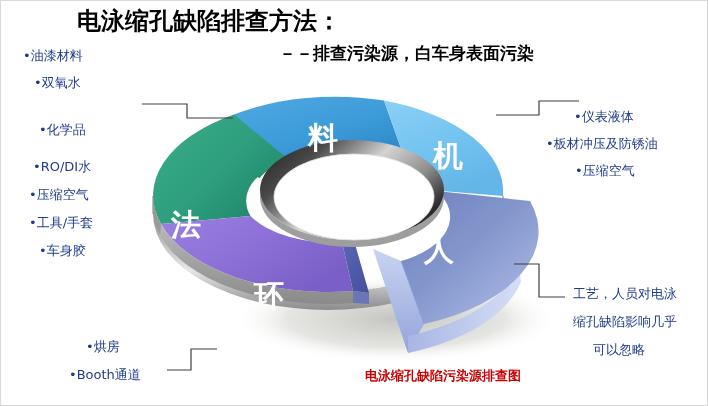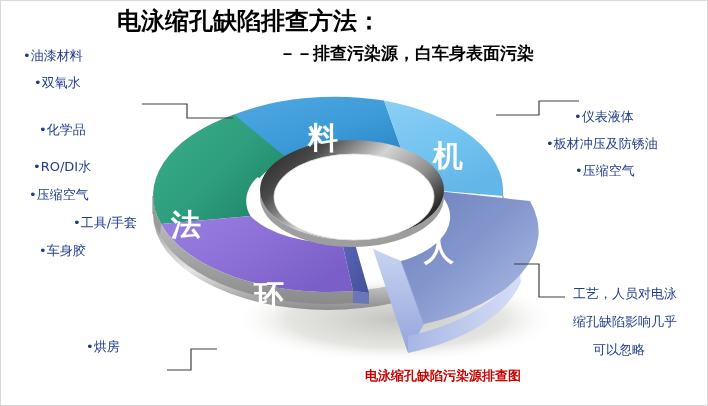--- a/index.html
+++ b/index.html
@@ -18,21 +18,20 @@
   }
   .title{
     position:absolute;
     left:76px;top:4px;
     font-size:24px;
     font-weight:bold;
     color:#000000;
     letter-spacing:0px;
     white-space:nowrap;
     font-family:"DejaVu Sans","Liberation Sans",sans-serif;
-    margin-left:40px;
   }
   .subtitle{
     position:absolute;
     left:278px;top:41px;
     font-size:17px;
     font-weight:bold;
     color:#000000;
     white-space:nowrap;
     font-family:"DejaVu Sans","Liberation Sans",sans-serif;
   }
@@ -274,21 +273,21 @@
   </div>
   <div class="bullet" style="left:38px;top:120px;">
     <span>•</span><span>化学品</span>
   </div>
   <div class="bullet" style="left:32px;top:157px;">
     <span>•</span><span>RO/DI水</span>
   </div>
   <div class="bullet" style="left:28px;top:185px;">
     <span>•</span><span>压缩空气</span>
   </div>
-  <div class="bullet" style="left:28px;top:213px;margin-left:44px;">
+  <div class="bullet" style="left:28px;top:213px;">
     <span>•</span><span>工具/手套</span>
   </div>
   <div class="bullet" style="left:38px;top:241px;">
     <span>•</span><span>车身胶</span>
   </div>
 
   <div class="bullet" style="left:573px;top:107px;">
     <span>•</span><span>仪表液体</span>
   </div>
   <div class="bullet" style="left:545px;top:134px;">
@@ -304,16 +303,19 @@
   <div class="bullet" style="left:572px;top:312px;">
     <span>缩孔缺陷影响几乎</span>
   </div>
   <div class="bullet" style="left:592px;top:340px;">
     <span>可以忽略</span>
   </div>
 
   <div class="bullet" style="left:85px;top:337px;">
     <span>•</span><span>烘房</span>
   </div>
+  <div class="bullet" style="left:68px;top:365px;">
+    <span>•</span><span>Booth通道</span>
+  </div>
 
   <div class="caption-red">电泳缩孔缺陷污染源排查图</div>
 
 </div>
 
 </body></html>

